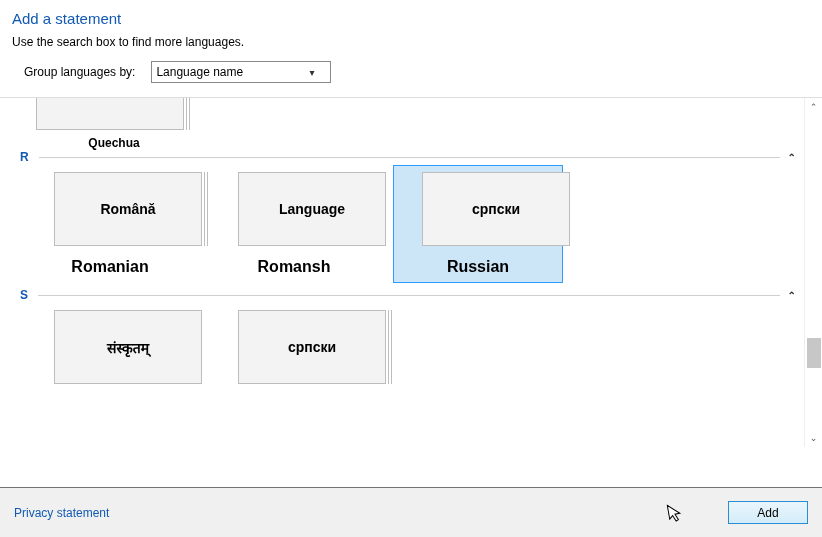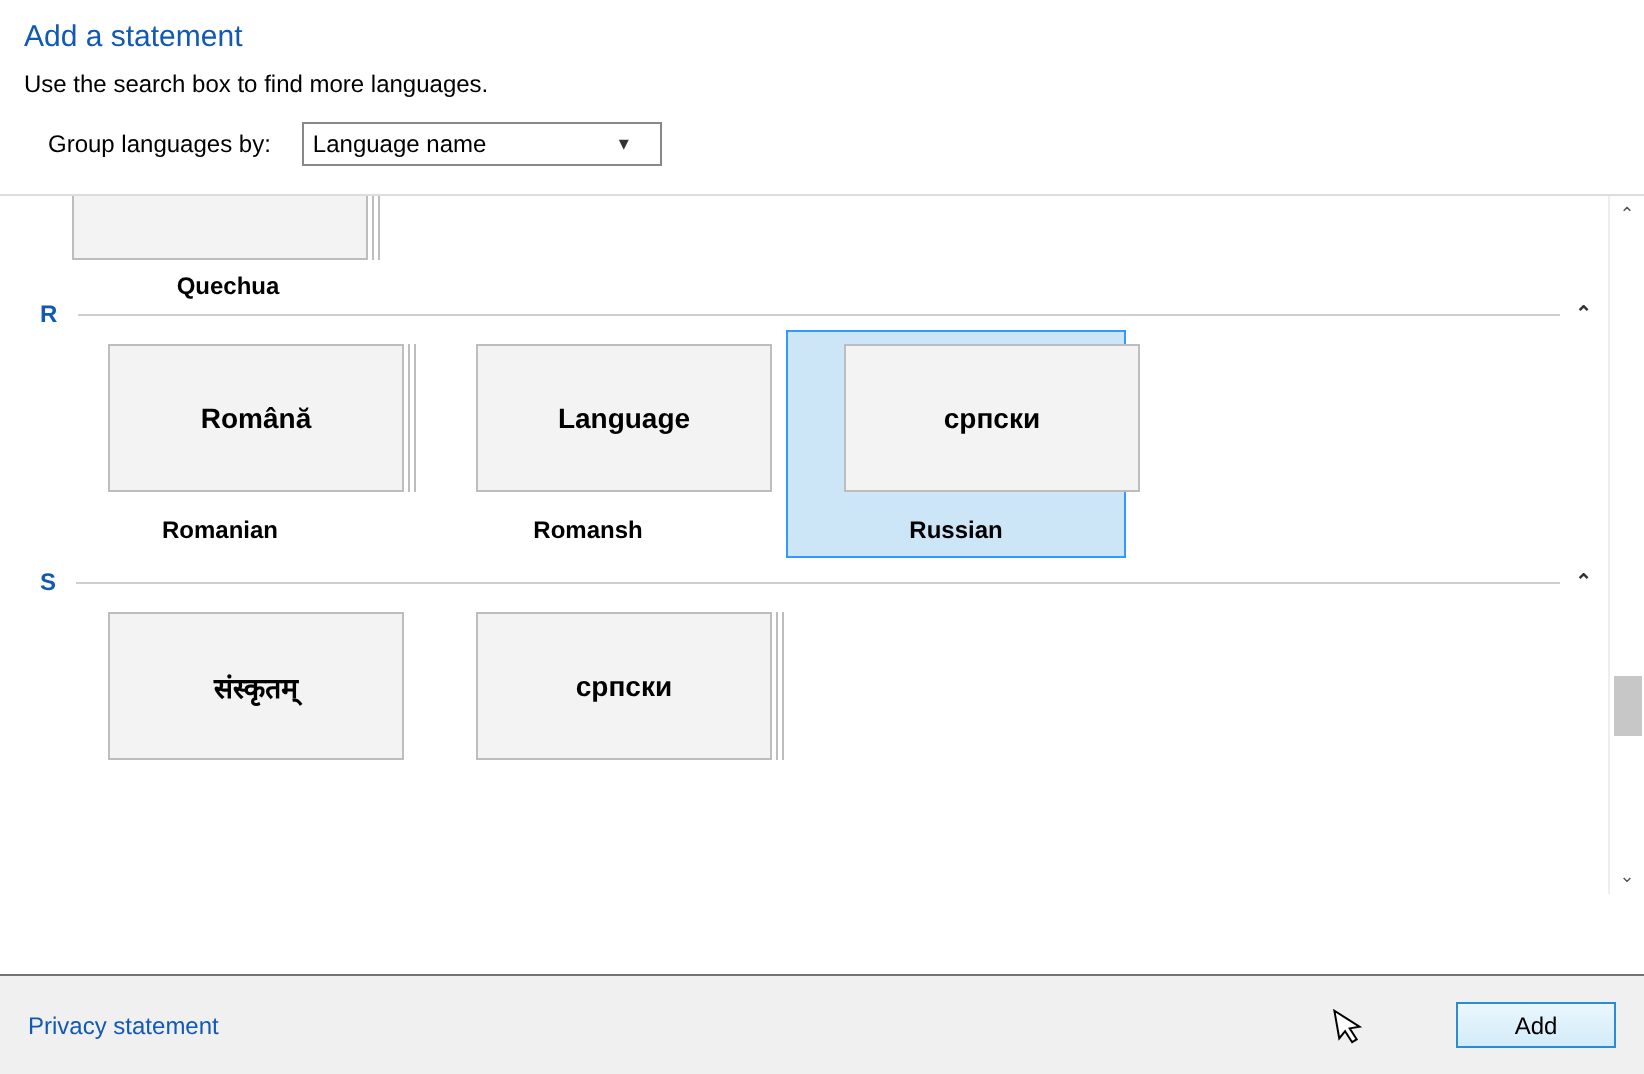--- a/index.html
+++ b/index.html
@@ -169,21 +169,21 @@
       align-items: center;
       justify-content: center;
       font-size: 14px;
       margin-left: 36px;
     }
     .tile.stacked {
       box-shadow: 2px 0 0 #fff, 3px 0 0 #bdbdbd, 5px 0 0 #fff, 6px 0 0 #bdbdbd;
     }
     .tile-caption {
       margin-top: 12px;
-      font-size: 12px;
+      font-size: 16px;
       text-align: right;
     }
     .tile-row.bottom .tile-wrap {
       height: 74px;
     }
     .footer {
       position: absolute;
       bottom: 0;
       left: 0;
       right: 0;

